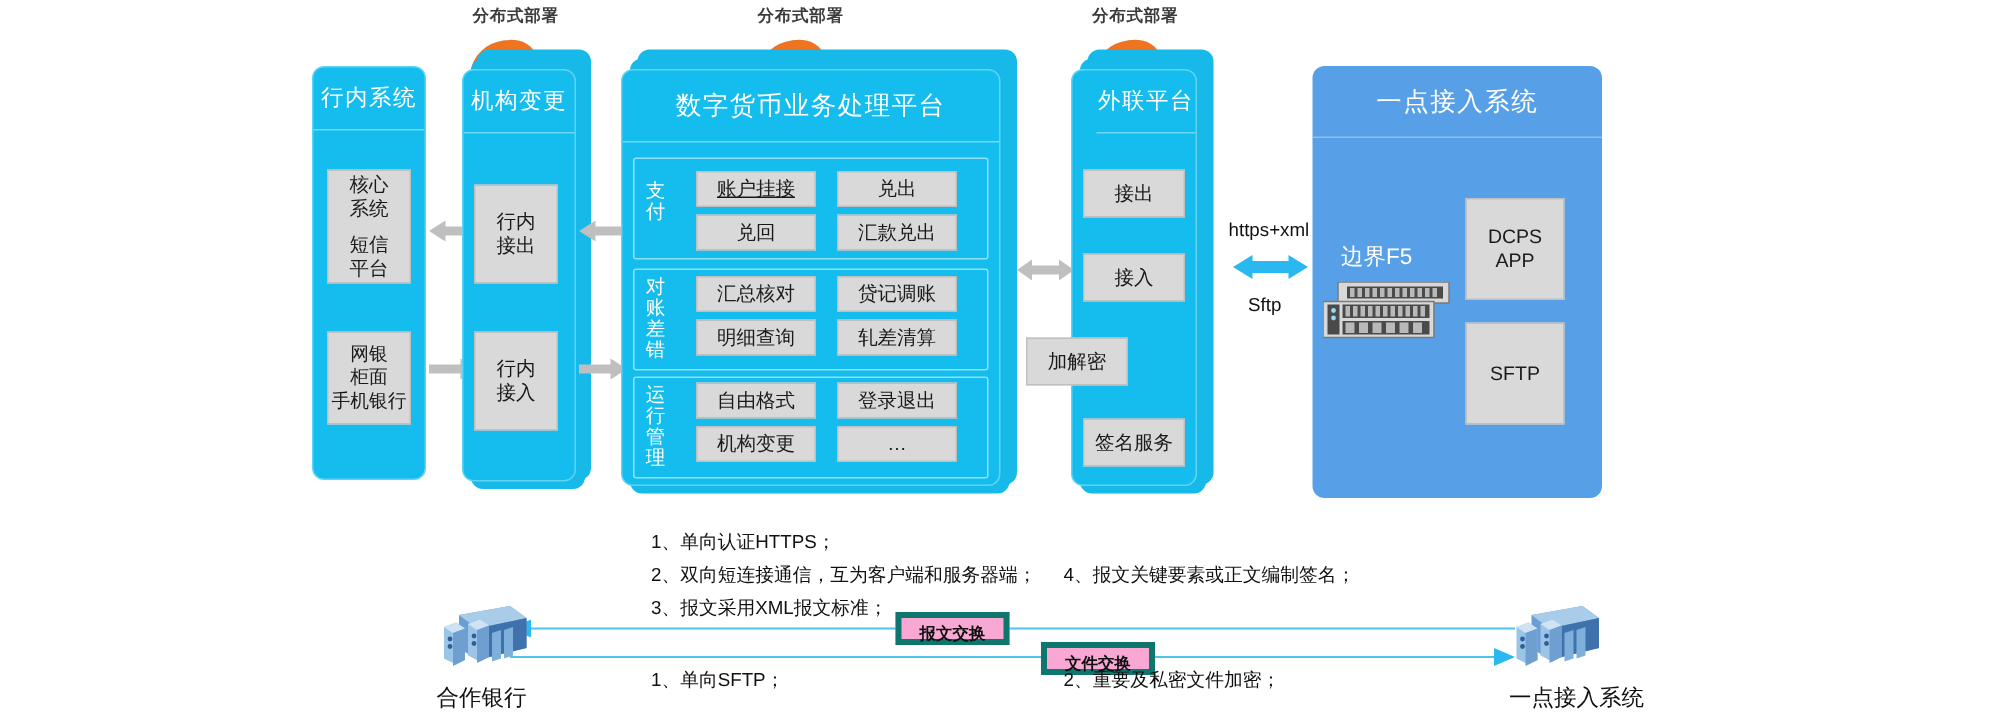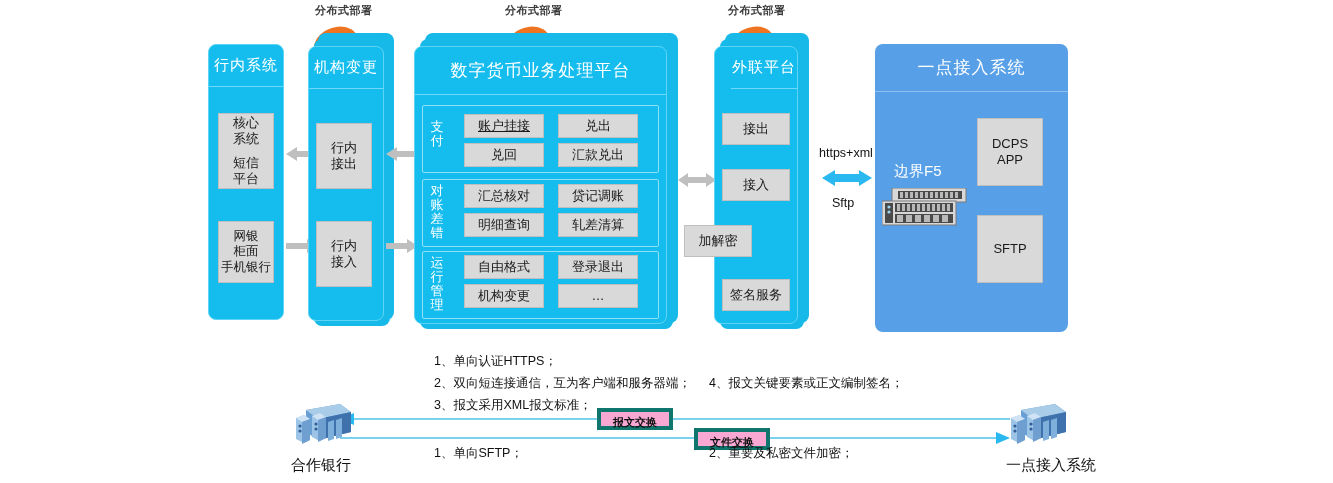--- a/index.html
+++ b/index.html
@@ -315,21 +315,21 @@
     <g fill="#b9b9b9">
       <rect x="15" y="27" width="6" height="7"></rect>
         <rect x="24" y="27" width="6" height="7"></rect>
       <rect x="33" y="27" width="6" height="7"></rect>
         <rect x="42" y="27" width="6" height="7"></rect>
       <rect x="51" y="27" width="6" height="7"></rect>
         <rect x="60" y="27" width="6" height="7"></rect>
     </g>
   </svg>
 
-  <div class="chip" style="left:977px;top:118px;width:66px;height:68px;">
+  <div class="chip" style="left:977px;top:132px;width:66px;height:68px;">
     <span class="ln">DCPS</span>
     <span class="ln">APP</span>
   </div>
   <div class="chip" style="left:977px;top:215px;width:66px;height:68px;">
     <span class="ln">SFTP</span>
   </div>
 
   <div class="note" style="left:434px;top:355px;">1、单向认证HTTPS；</div>
   <div class="note" style="left:434px;top:377px;">2、双向短连接通信，互为客户端和服务器端；</div>
   <div class="note" style="left:434px;top:399px;">3、报文采用XML报文标准；</div>

